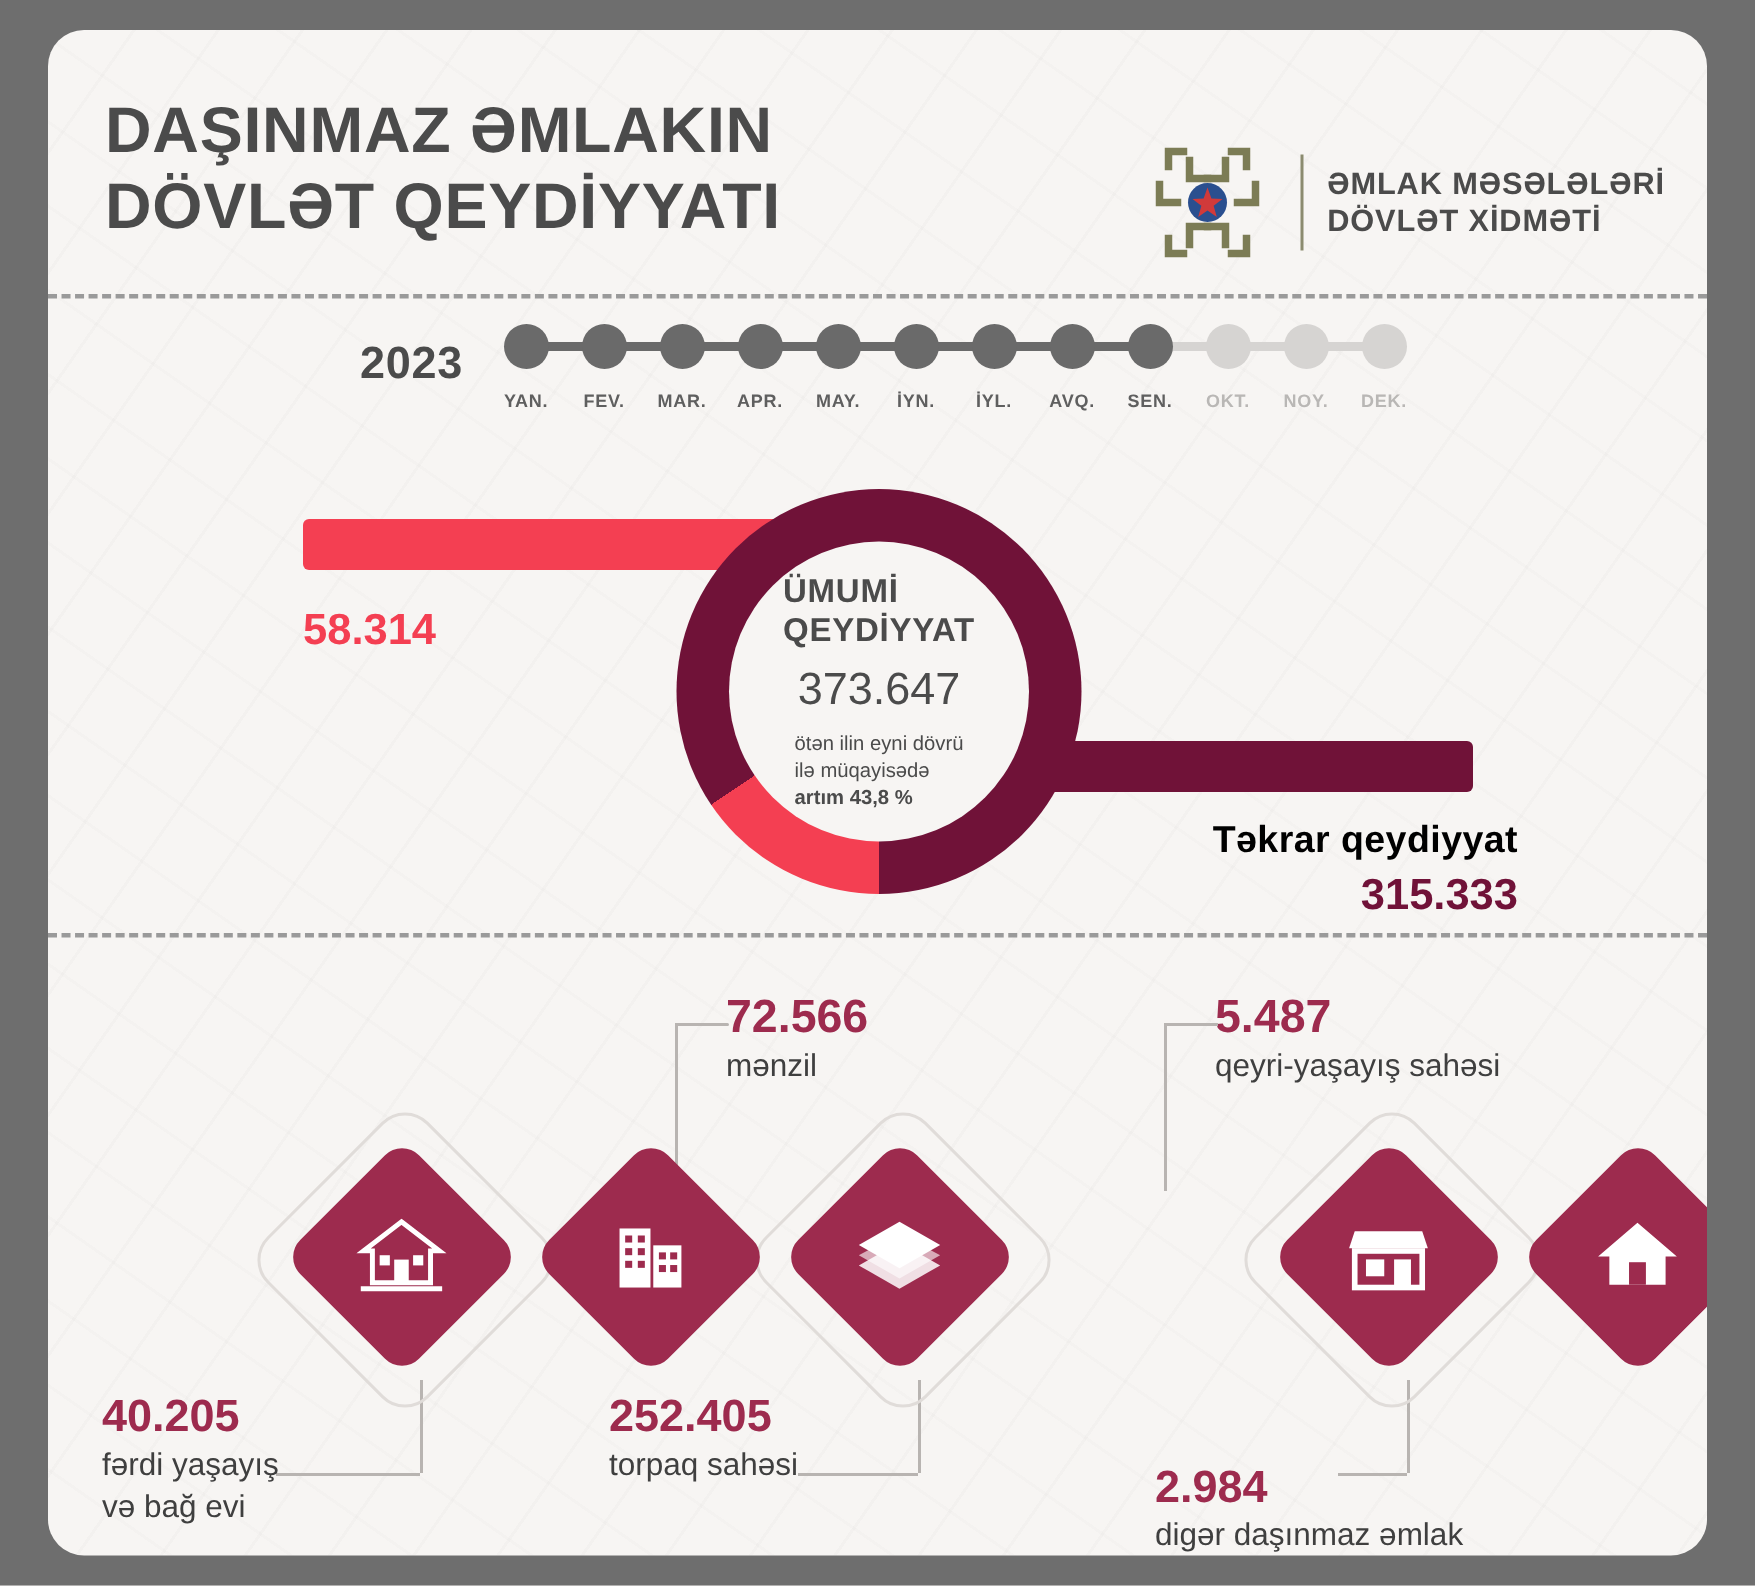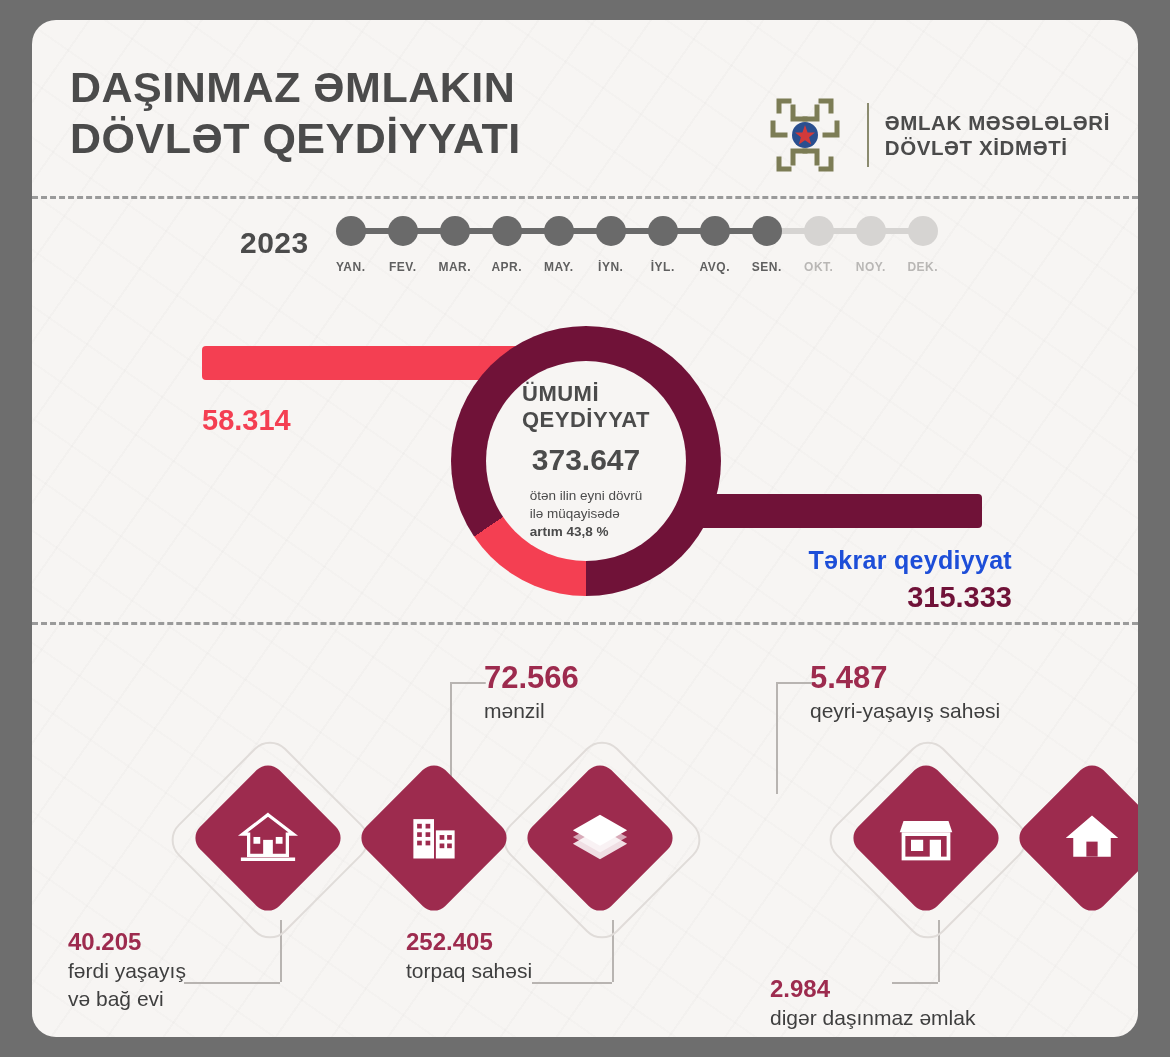--- a/index.html
+++ b/index.html
@@ -84,21 +84,21 @@
   .ring .seg-red{
     position:absolute;inset:0;border-radius:50%;
     background:conic-gradient(from 180deg, #f43f52 0deg 56deg, #701238 56deg 360deg);
   }
   .ring .hole{
     position:absolute;left:35px;top:35px;width:200px;height:200px;border-radius:50%;
     background:#f7f5f3;display:flex;flex-direction:column;align-items:center;justify-content:center;
     text-align:left;
   }
   .hole .h1{font-size:22px;font-weight:bold;color:#4b4b4b;line-height:1.18;letter-spacing:.5px;}
-  .hole .h2{font-size:30px;font-weight:bold;color:#4b4b4b;margin-top:10px;}
+  .hole .h2{font-size:30px;font-weight:normal;color:#4b4b4b;margin-top:10px;}
   .hole .h3{font-size:13.5px;color:#4b4b4b;line-height:1.35;margin-top:10px;}
   .hole .h3 b{font-weight:bold;}
 
   .bar-red{
     position:absolute;left:170px;top:36px;width:350px;height:34px;background:#f43f52;
     border-radius:4px 0 0 4px;
   }
   .bar-red:after{
     content:"";position:absolute;right:-26px;top:0;width:60px;height:34px;background:#f43f52;
     transform:skewX(-30deg);border-radius:3px;
@@ -108,21 +108,21 @@
     border-radius:0 4px 4px 0;
   }
   .lbl-left{
     position:absolute;left:170px;top:88px;text-align:left;
   }
   .lbl-left .t{font-size:25px;color:#f43f52;font-weight:bold;letter-spacing:.3px;}
   .lbl-left .n{font-size:29px;color:#f43f52;font-weight:bold;margin-top:6px;}
   .lbl-right{
     position:absolute;right:126px;top:236px;text-align:right;
   }
-  .lbl-right .t{font-size:25px;color:#1d4ed8;font-weight:bold;letter-spacing:.3px;}
+  .lbl-right .t{font-size:25px;color:#000000;font-weight:bold;letter-spacing:.3px;}
   .lbl-right .n{font-size:29px;color:#701238;font-weight:bold;margin-top:6px;}
 
   
   .cats{position:absolute;left:0;top:616px;width:1106px;height:400px;}
   .dia{
     position:absolute;width:112px;height:112px;background:#9d2b4e;
     transform:rotate(45deg);border-radius:16px;
     display:flex;align-items:center;justify-content:center;
   }
   .dia .ic{transform:rotate(-45deg);display:block;}
@@ -130,21 +130,21 @@
     position:absolute;width:148px;height:148px;border:2px solid #e0dcd9;
     transform:rotate(45deg);border-radius:22px;
   }
   .conn{position:absolute;border-color:#b8b4b1;border-style:solid;border-width:0;}
 
   .num{font-weight:bold;color:#9d2b4e;}
   .cap{color:#3f3f3f;line-height:1.22;}
 
   .topgrp .num{font-size:31px;}
   .topgrp .cap{font-size:21px;margin-top:2px;}
-  .botgrp .num{font-size:24px;}
+  .botgrp .num{font-size:30px;}
   .botgrp .cap{font-size:21px;margin-top:2px;}
 </style>
 </head>
 <body>
 
 <div class="page">
   <div class="bgpat"></div>
 
   <div class="title">
     <div>DAŞINMAZ ƏMLAKIN</div>

